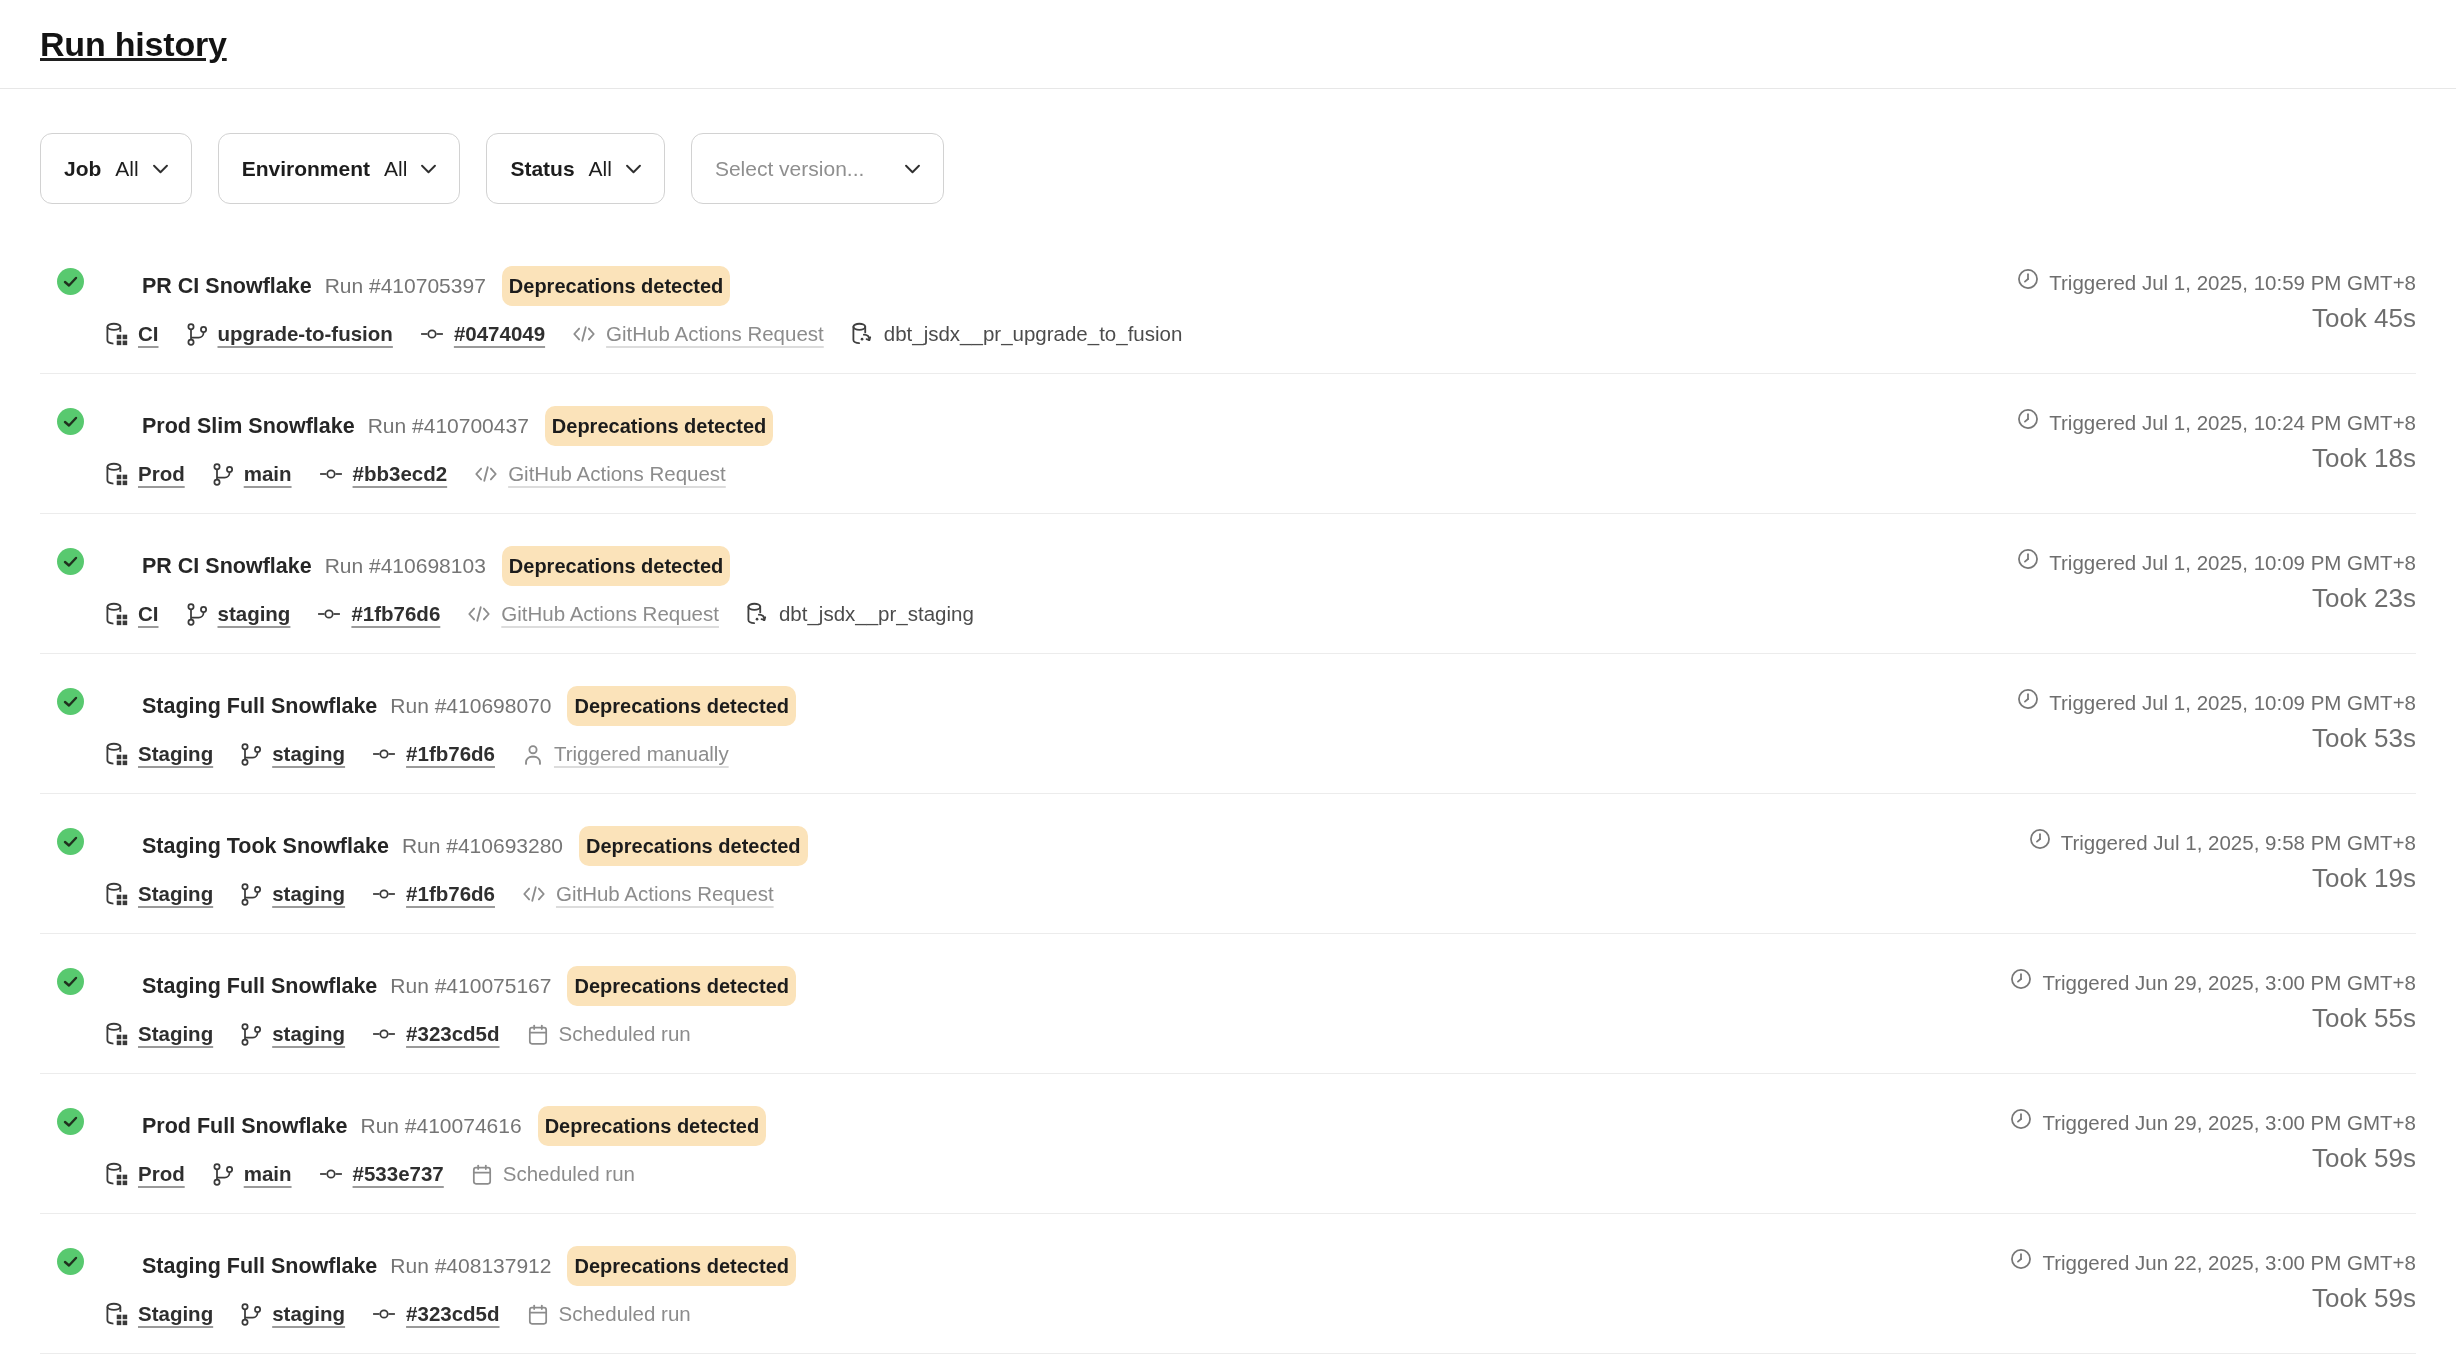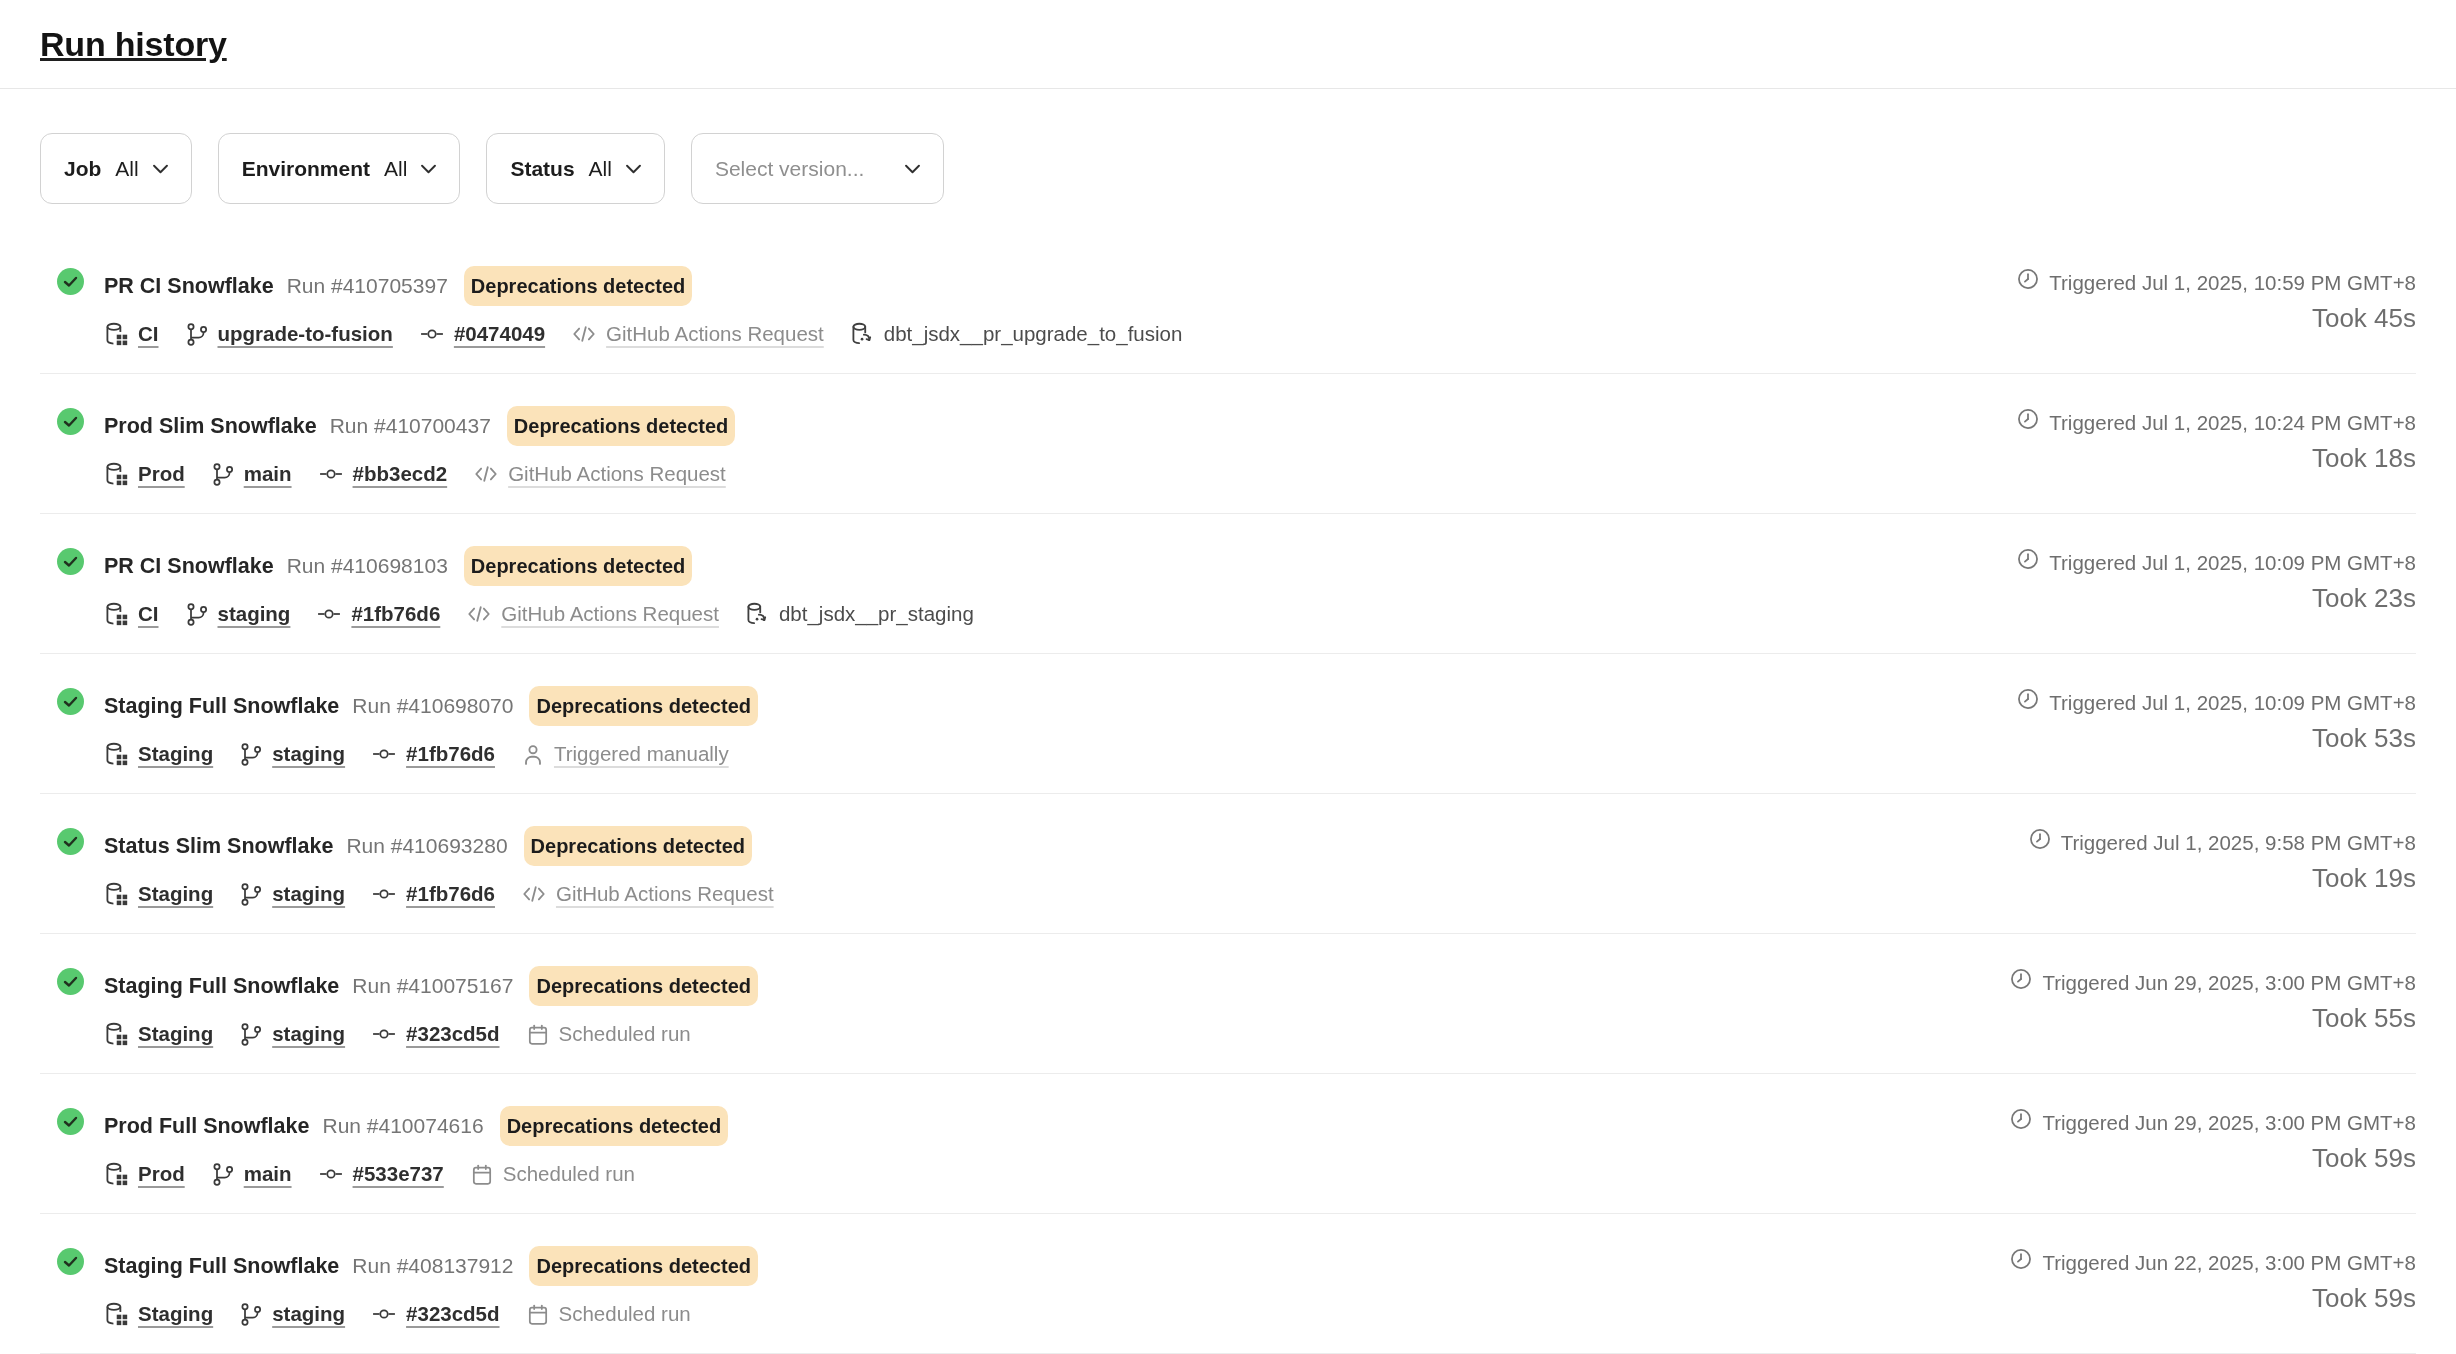--- a/index.html
+++ b/index.html
@@ -26,21 +26,21 @@
   .chev{display:flex;align-items:center;}
   
   .run-list{margin-top:30px;}
   .run-row{
     display:flex;justify-content:space-between;box-sizing:border-box;height:140px;
     margin:0 40px;border-bottom:1px solid #ececec;padding:32px 0 0 17px;
   }
   .row-left{display:flex;gap:20px;}
   .status-icon{width:27px;height:27px;margin-top:2px;flex:0 0 auto;}
   .status-icon circle{fill:var(--green);}
-  .title-line{display:flex;align-items:center;gap:13px;line-height:30px;}
+  .title-line{display:flex;align-items:center;gap:13px;line-height:30px;margin-left:38px;}
   .run-name{font-size:21.5px;font-weight:600;color:#262626;cursor:pointer;}
   .run-number{font-size:21px;color:#757575;}
   .badge{
     background:var(--badge-bg);color:var(--badge-text);font-size:20px;font-weight:600;
     padding:5px 7px;border-radius:10px;margin-left:3px;white-space:nowrap;
   }
   .meta-line{display:flex;align-items:center;gap:26px;margin-top:15px;font-size:20.5px;}
   .meta-item{display:inline-flex;align-items:center;gap:9px;}
   .meta-item svg{display:block;}
   .meta-link{
@@ -462,21 +462,21 @@
     <div class="run-row">
     <div class="row-left">
       <span class="status-icon">
         <svg width="27" height="27" viewBox="0 0 27 27">
           <circle cx="13.5" cy="13.5" r="13.5"></circle>
           <path d="M8 14 L12 17.5 L19 10" fill="none" stroke="#20301f" stroke-width="2.4" stroke-linecap="round" stroke-linejoin="round"></path>
         </svg>
       </span>
       <div class="row-main">
         <div class="title-line">
-          <span class="run-name">Status Slim Snowflake</span>
+          <span class="run-name">Staging Took Snowflake</span>
           <span class="run-number">Run #410693280</span>
           <span class="badge">Deprecations detected</span>
         </div>
         <div class="meta-line">
           <span class="meta-item">
             <span>
               <svg width="25" height="26" viewBox="0 0 22 22" fill="none" stroke="#3a3a3a" stroke-width="1.6">
                 <path d="M3 4.7 C3 3.2 5.6 2 8.7 2 C11.8 2 14.4 3.2 14.4 4.7 C14.4 6.2 11.8 7.4 8.7 7.4 C5.6 7.4 3 6.2 3 4.7 Z"></path>
                 <path d="M3 4.7 V16.6 C3 18.1 5.4 19.3 8.3 19.4"></path>
                 <path d="M14.4 4.7 V9.2"></path>

